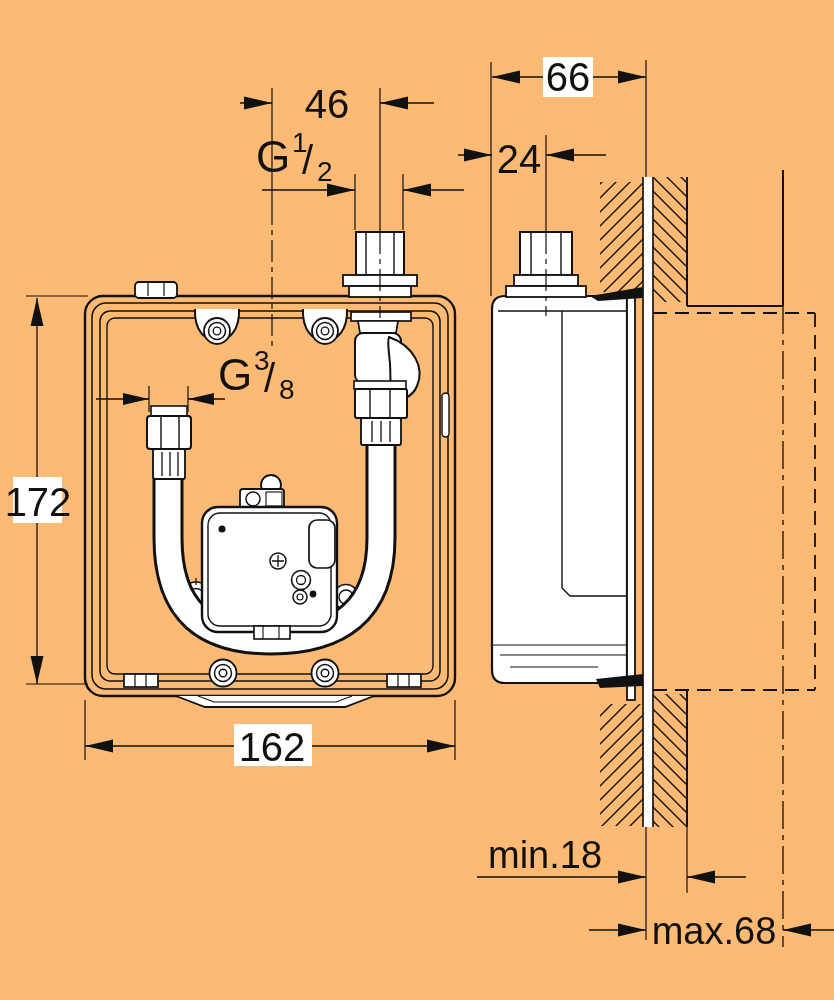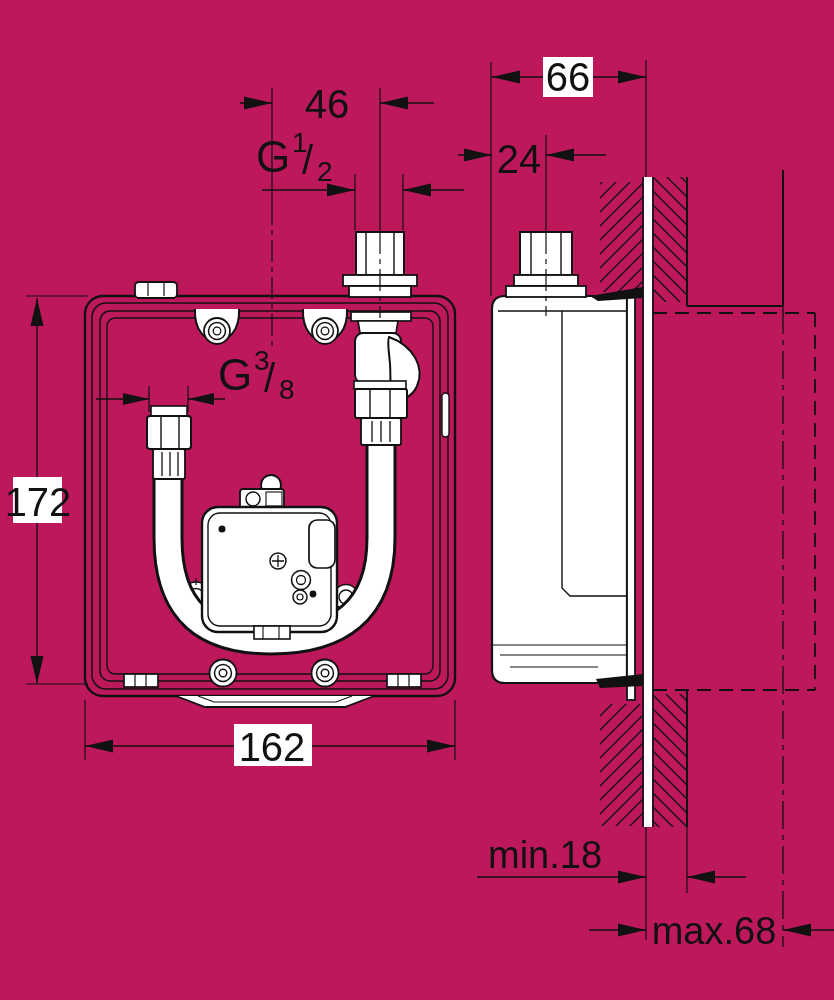--- a/index.html
+++ b/index.html
@@ -1,16 +1,16 @@
 <!DOCTYPE html>
 <html><head>
 <meta charset="utf-8">
 <style>
   html,body{margin:0;padding:0;background:#ffffff;}
-  .canvas{width:834px;height:1000px;background:#be185d;position:relative;overflow:hidden;}
+  .canvas{width:834px;height:1000px;background:#fdba74;position:relative;overflow:hidden;}
   svg{display:block;}
   svg text{font-family:"Liberation Sans","DejaVu Sans",sans-serif;fill:#111;}
   .dimtxt{font-size:40px;}
   .dimtxt-s{font-size:38px;}
   .g-main{font-size:44px;}
   .g-sup{font-size:28px;}
   .g-slash{font-size:40px;}
 </style>
 </head>
 <body>

